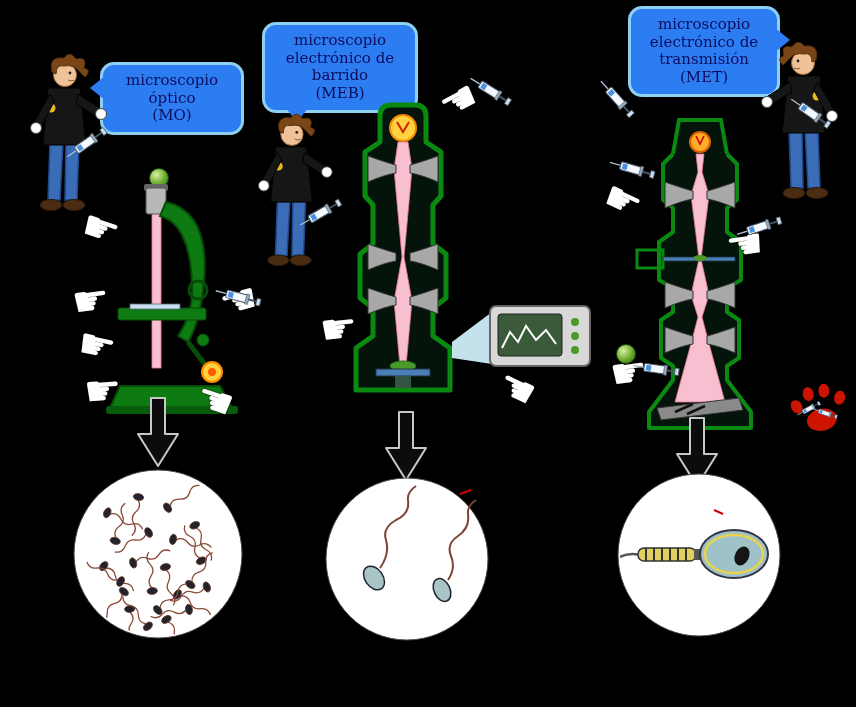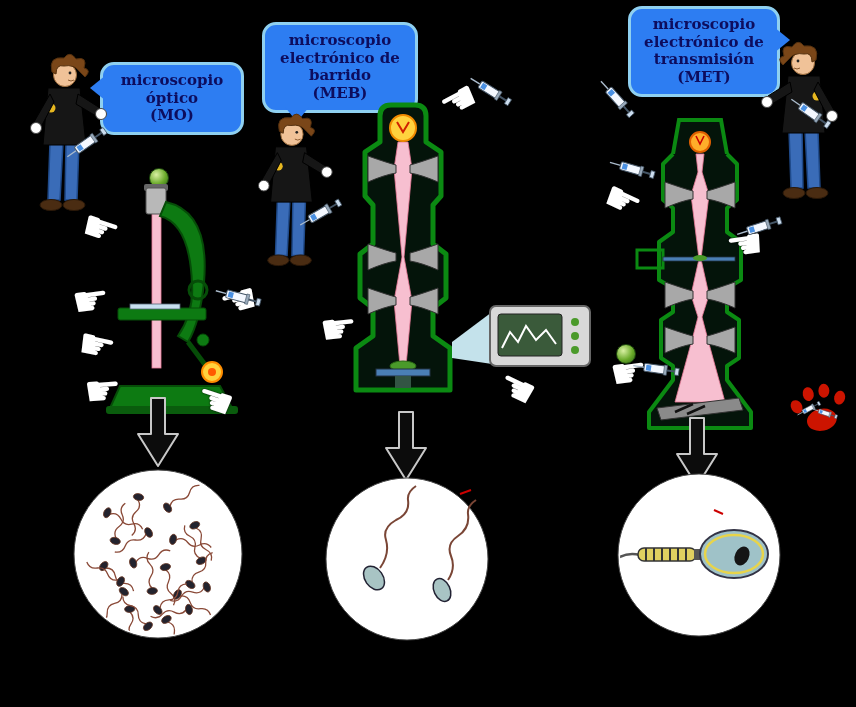--- a/index.html
+++ b/index.html
@@ -8,21 +8,21 @@
     overflow:hidden;font-family:"DejaVu Sans",sans-serif;
   }
   .abs{position:absolute;}
   .bubble{
     position:absolute;
     background:var(--bubble-background,#2d7df2);
     border:3px solid var(--bubble-border,#8fd0f0);
     border-radius:14px;
     color:var(--bubble-text,#0d0d5e);
     font-family:"DejaVu Serif",serif;
-    font-weight:bold;text-align:center;
+    font-weight:normal;text-align:center;
     padding:7px 9px;font-size:15px;line-height:1.18;
   }
   .bubble .line{white-space:nowrap;}
   .bubble::after{content:"";position:absolute;width:0;height:0;}
   #bubble-mo::after{left:-26px;top:10px;border:13px solid transparent;border-right:16px solid var(--bubble-background,#2d7df2);}
   #bubble-meb::after{left:20px;bottom:-24px;border:12px solid transparent;border-top:15px solid var(--bubble-background,#2d7df2);}
   #bubble-met::after{right:-26px;top:18px;border:13px solid transparent;border-left:16px solid var(--bubble-background,#2d7df2);}
   .hand{
     position:absolute;display:inline-block;color:#ffffff;
     font-size:42px;line-height:1;font-family:"DejaVu Sans",sans-serif;

